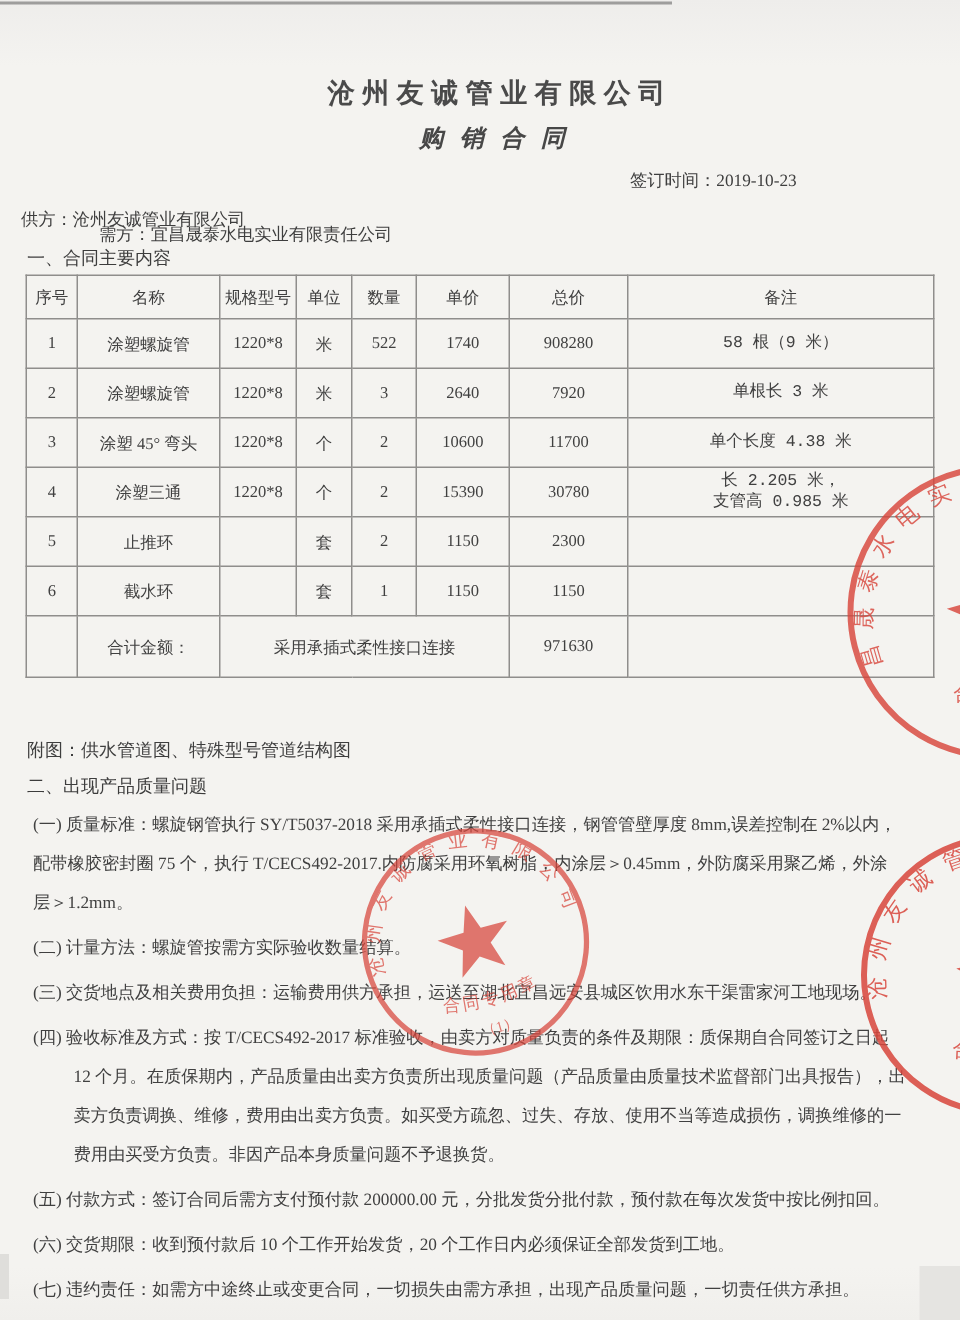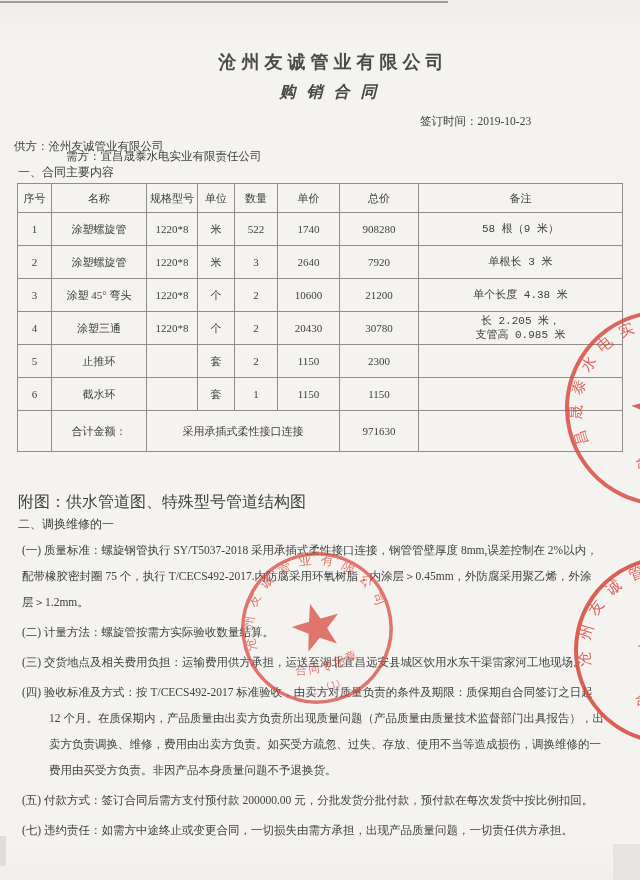--- a/index.html
+++ b/index.html
@@ -29,21 +29,21 @@
   .sec2-heading { top:516px; }
 
   table.items { position:absolute; left:17px; top:183px; width:605px; border-collapse:collapse; table-layout:fixed; font-size:11px; color:#404040; }
   table.items th, table.items td { border:1px solid #8f8e8c; text-align:center; vertical-align:middle; font-weight:normal; padding:1px 2px; overflow:hidden; }
   table.items thead tr { height:29px; }
   table.items tbody tr { height:33px; }
   table.items tr.total-row { height:41px; }
   td.remark-cell { white-space:pre-line; line-height:14px;font-family:Liberation Mono, monospace; }
 
   .note-box { position:absolute; left:17px; top:451px; width:597px; height:23px; border:1px solid #8f8e8c; font-size:11px; padding:7px 3px 3px 3px; color:#404040; }
-  .attachment { position:absolute; left:18px; top:492px; font-size:16px;text-align:right; }
+  .attachment { position:absolute; left:18px; top:492px; font-size:12px;text-align:right; }
 
   .clauses { position:absolute; left:18px; top:533px; width:606px; font-size:11.5px; color:#404040; }
   .clause { margin:4px; white-space:pre-line; line-height:26px; }
   .clause.hanging { padding-left:27px; text-indent:-27px; }
 
   .stamp { position:absolute; color:#d8463c; pointer-events:none; }
   .stamp text { fill:currentColor; font-family:"Liberation Serif","DejaVu Serif",serif; }
   .stamp-buyer { left:553px; top:298px; opacity:.82; transform:rotate(-14deg); }
   .stamp-supplier-mid { left:227px; top:538px; opacity:.72; transform:rotate(-16deg); }
   .stamp-supplier-right { left:563px; top:545px; opacity:.85; transform:rotate(-10deg); }
@@ -117,30 +117,30 @@
           <td>7920</td>
           <td class="remark-cell">单根长 3 米</td>
         </tr>
         <tr>
           <td>3</td>
           <td>涂塑 45° 弯头</td>
           <td>1220*8</td>
           <td>个</td>
           <td>2</td>
           <td>10600</td>
-          <td>21200</td>
+          <td>11700</td>
           <td class="remark-cell">单个长度 4.38 米</td>
         </tr>
         <tr>
           <td>4</td>
           <td>涂塑三通</td>
           <td>1220*8</td>
           <td>个</td>
           <td>2</td>
-          <td>20430</td>
+          <td>15390</td>
           <td>30780</td>
           <td class="remark-cell">长 2.205 米，
 支管高 0.985 米</td>
         </tr>
         <tr>
           <td>5</td>
           <td>止推环</td>
           <td></td>
           <td>套</td>
           <td>2</td>
@@ -166,33 +166,34 @@
         <td colspan="4">采用承插式柔性接口连接</td>
         <td>971630</td>
         <td></td>
       </tr>
     </tbody>
   </table>
 
 
   <div class="attachment">附图：供水管道图、特殊型号管道结构图</div>
 
-  <div class="sec-heading sec2-heading">二、调换维修的一</div>
+  <div class="sec-heading sec2-heading">二、出现产品质量问题</div>
 
   <div class="clauses">
       <p class="clause">(一) 质量标准：螺旋钢管执行 SY/T5037-2018 采用承插式柔性接口连接，钢管管壁厚度 8mm,误差控制在 2%以内，
 配带橡胶密封圈 75 个，执行 T/CECS492-2017.内防腐采用环氧树脂，内涂层＞0.45mm，外防腐采用聚乙烯，外涂
 层＞1.2mm。</p>
       <p class="clause">(二) 计量方法：螺旋管按需方实际验收数量结算。</p>
       <p class="clause">(三) 交货地点及相关费用负担：运输费用供方承担，运送至湖北宜昌远安县城区饮用水东干渠雷家河工地现场。</p>
       <p class="clause hanging">(四) 验收标准及方式：按 T/CECS492-2017 标准验收，由卖方对质量负责的条件及期限：质保期自合同签订之日起
 12 个月。在质保期内，产品质量由出卖方负责所出现质量问题（产品质量由质量技术监督部门出具报告），出
 卖方负责调换、维修，费用由出卖方负责。如买受方疏忽、过失、存放、使用不当等造成损伤，调换维修的一
 费用由买受方负责。非因产品本身质量问题不予退换货。</p>
       <p class="clause">(五) 付款方式：签订合同后需方支付预付款 200000.00 元，分批发货分批付款，预付款在每次发货中按比例扣回。</p>
+      <p class="clause">(六) 交货期限：收到预付款后 10 个工作开始发货，20 个工作日内必须保证全部发货到工地。</p>
       <p class="clause">(七) 违约责任：如需方中途终止或变更合同，一切损失由需方承担，出现产品质量问题，一切责任供方承担。</p>
     </div>
 
   <svg class="stamp stamp-buyer" width="220" height="220" viewBox="-110 -110 220 220">
     <defs>
       <path id="arcA" d="M -78,26 A 82,82 0 1 1 78,26"></path>
       <path id="botA" d="M -54,46 Q 0,66 54,46"></path>
     </defs>
     <circle r="96" fill="none" stroke="currentColor" stroke-width="4"></circle>
     <path transform="scale(1.45)" d="M0,-22 L5.17,-7.12 L20.92,-6.8 L8.37,2.72 L12.93,17.8 L0,8.8 L-12.93,17.8 L-8.37,2.72 L-20.92,-6.8 L-5.17,-7.12 Z" fill="currentColor"></path>

